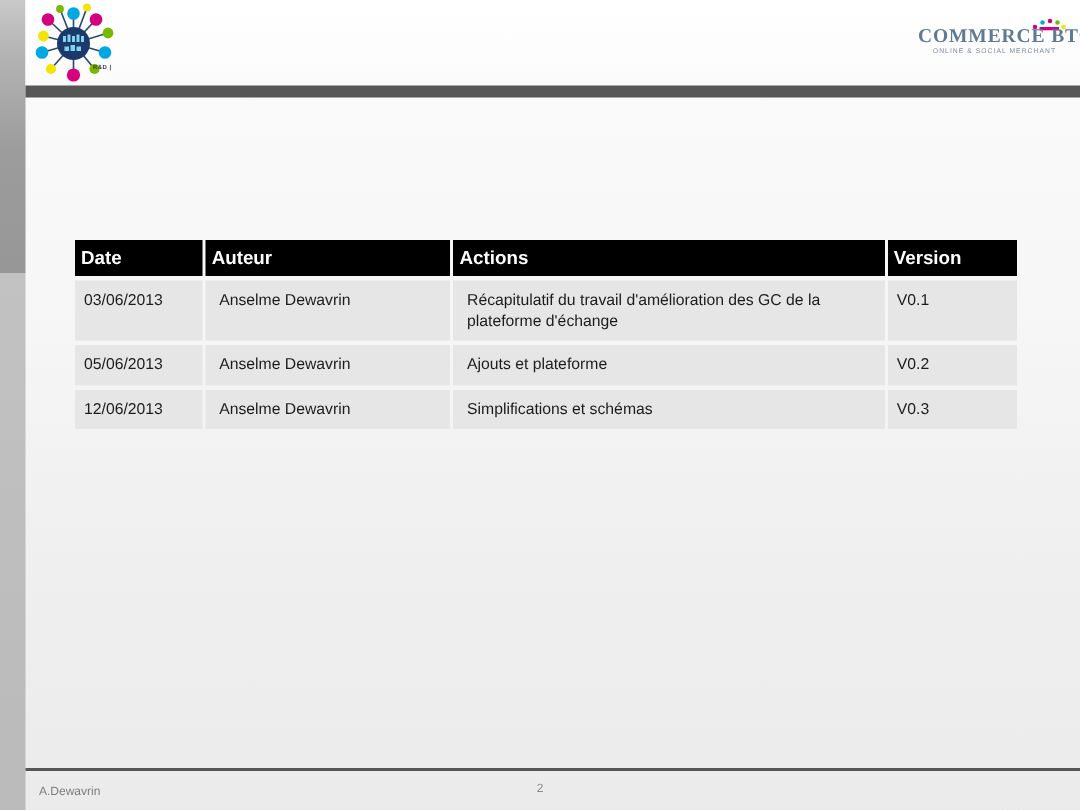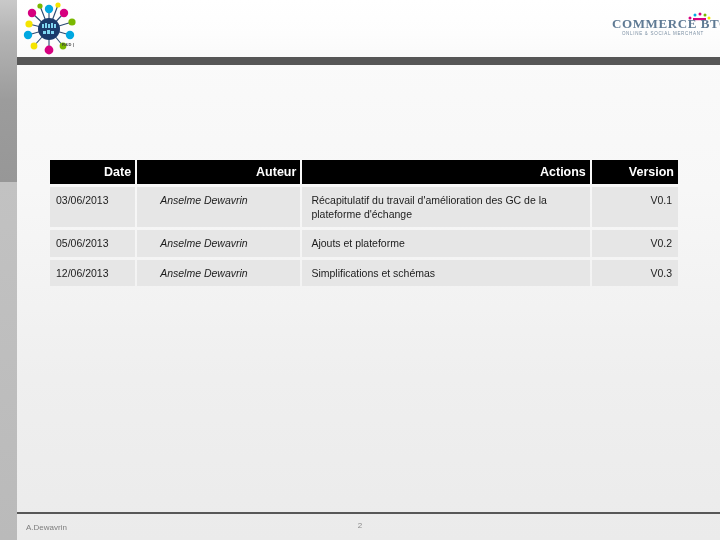--- a/index.html
+++ b/index.html
@@ -116,40 +116,40 @@
     border-collapse: separate;
     border-spacing: 2px 3px;
     table-layout: fixed;
   }
   .version-table th {
     background: #000000;
     color: #ffffff;
     font-size: 12.5px;
     font-weight: bold;
     padding: 5px 4px;
-    text-align: right;
+    text-align: left;
     vertical-align: middle;
   }
   .version-table td {
     background: #e6e6e6;
     color: #1c1c1c;
     font-size: 10.5px;
     padding: 6px 6px;
     vertical-align: top;
     line-height: 1.35;
   }
   .col-date   { width: 85px; }
   .col-auteur { width: 163px; }
   .col-action { width: 287px; }
   .col-version{ width: 86px; }
 
   td.cell-date    { }
-  td.cell-auteur  { text-align: left; padding-left: 23px; font-style: italic; }
+  td.cell-auteur  { text-align: left; padding-left: 9px; }
   td.cell-action  { text-align: left; padding-left: 9px; margin-top: 24px; }
-  td.cell-version { text-align: right; }
+  td.cell-version { text-align: left; }
 
   
   .footer-rule {
     position: absolute;
     left: 17px; top: 512px;
     width: 703px; height: 2px;
     background: #575757;
   }
   .footer-left {
     position: absolute;

